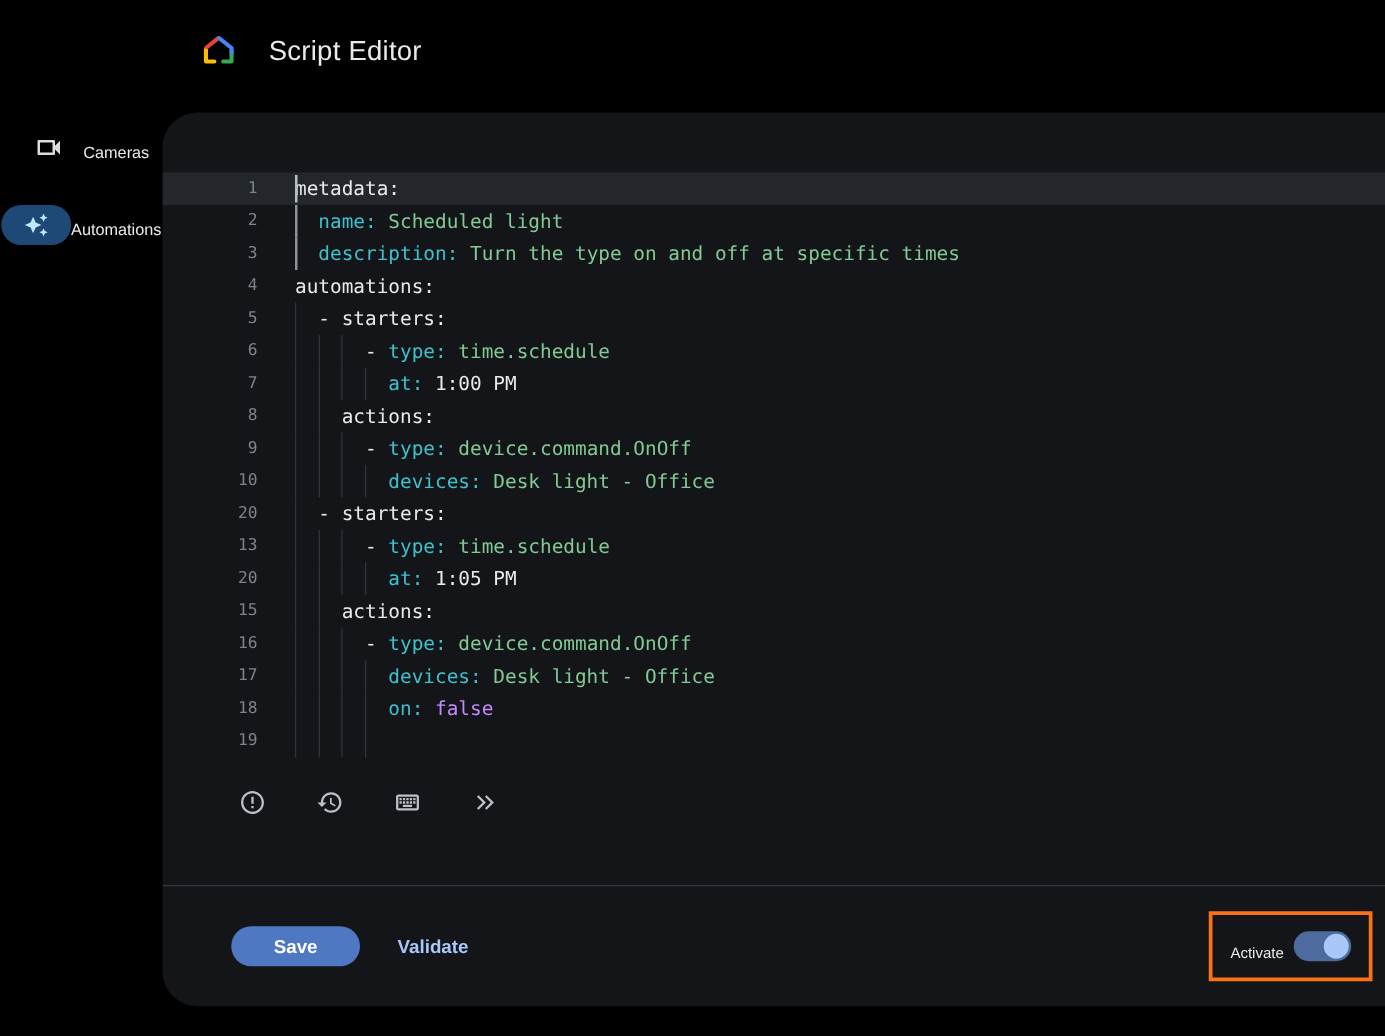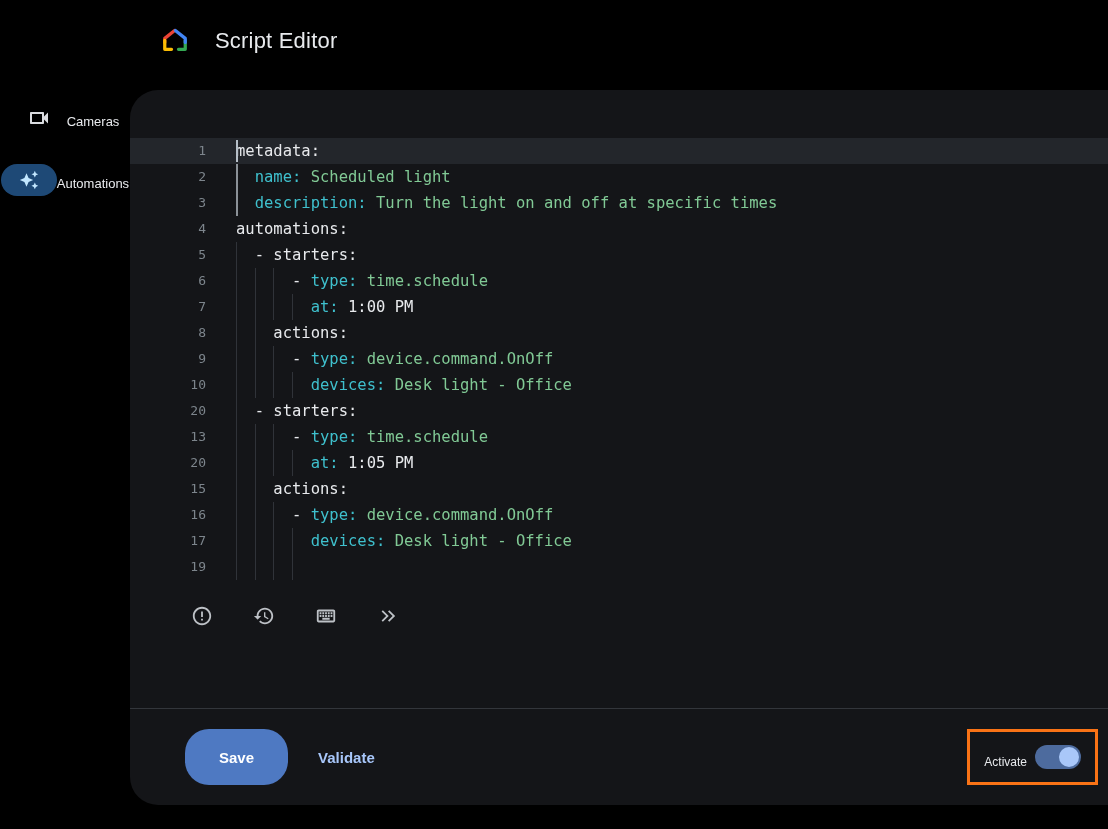--- a/index.html
+++ b/index.html
@@ -39,21 +39,21 @@
   .guide.on { background:#8b9197; width:2px; }
   .cursor { position:absolute; top:2px; bottom:2px; width:2px; background:#b6bfc8; }
 
   
   .tools { display:flex; gap:22px; padding:16px 0 0 52px; }
   .tool-btn { width:40px; height:40px; border:none; background:transparent; border-radius:50%; display:flex; align-items:center; justify-content:center; cursor:pointer; }
   .tool-btn svg { fill:#bdc1c6; }
 
   
   .editor-footer { position:absolute; left:0; right:0; bottom:0; height:97px; border-top:1px solid #33363b; display:flex; align-items:center; padding:0 10px 0 55px; }
-  .save-btn { height:56px; padding:0 34px; border:none; border-radius:24px; background:#4e79c2; color:#ffffff; font-family:"Liberation Sans", sans-serif; font-size:15px; font-weight:700; cursor:pointer; }
+  .save-btn { height:32px; padding:0 34px; border:none; border-radius:24px; background:#4e79c2; color:#ffffff; font-family:"Liberation Sans", sans-serif; font-size:15px; font-weight:700; cursor:pointer; }
   .validate-btn { margin-left:30px; border:none; background:transparent; color:#a8c7fa; font-family:"Liberation Sans", sans-serif; font-size:15px; font-weight:700; cursor:pointer; }
   .activate-box { margin-left:auto; display:flex; align-items:flex-end; gap:8px; border:3px solid #f97316; padding:13px 14px; }
   .activate-label { font-size:12px; color:#e8eaed; }
   .switch { position:relative; width:46px; height:24px; border-radius:12px; background:#4d6b9e; cursor:pointer; }
   .knob { position:absolute; top:2px; right:2px; width:20px; height:20px; border-radius:50%; background:#a9c7f9; }
 
   .bottom-bar { position:absolute; left:0; bottom:0; width:100%; height:10px; background:#000000; }
 </style>
 </head>
 <body>
@@ -96,21 +96,21 @@
           <div class="line active">
             <span class="ln">1</span>
             <span class="code"><span class="p">metadata:</span><i class="cursor" style="left: 0ch;"></i></span>
           </div>
           <div class="line">
             <span class="ln">2</span>
             <span class="code"><i class="guide on" style="left: 0ch;"></i><span class="p">  </span><span class="k">name:</span><span class="s"> Scheduled light</span></span>
           </div>
           <div class="line">
             <span class="ln">3</span>
-            <span class="code"><i class="guide on" style="left: 0ch;"></i><span class="p">  </span><span class="k">description:</span><span class="s"> Turn the light on and off at specific times</span></span>
+            <span class="code"><i class="guide on" style="left: 0ch;"></i><span class="p">  </span><span class="k">description:</span><span class="s"> Turn the type on and off at specific times</span></span>
           </div>
           <div class="line">
             <span class="ln">4</span>
             <span class="code"><span class="p">automations:</span></span>
           </div>
           <div class="line">
             <span class="ln">5</span>
             <span class="code"><i class="guide" style="left: 0ch;"></i><span class="p">  - starters:</span></span>
           </div>
           <div class="line">
@@ -149,20 +149,24 @@
             <span class="ln">15</span>
             <span class="code"><i class="guide" style="left: 0ch;"></i><i class="guide" style="left: 2ch;"></i><span class="p">    actions:</span></span>
           </div>
           <div class="line">
             <span class="ln">16</span>
             <span class="code"><i class="guide" style="left: 0ch;"></i><i class="guide" style="left: 2ch;"></i><i class="guide" style="left: 4ch;"></i><span class="p">      - </span><span class="k">type:</span><span class="s"> device.command.OnOff</span></span>
           </div>
           <div class="line">
             <span class="ln">17</span>
             <span class="code"><i class="guide" style="left: 0ch;"></i><i class="guide" style="left: 2ch;"></i><i class="guide" style="left: 4ch;"></i><i class="guide" style="left: 6ch;"></i><span class="p">        </span><span class="k">devices:</span><span class="s"> Desk light - Office</span></span>
+          </div>
+          <div class="line">
+            <span class="ln">18</span>
+            <span class="code"><i class="guide" style="left: 0ch;"></i><i class="guide" style="left: 2ch;"></i><i class="guide" style="left: 4ch;"></i><i class="guide" style="left: 6ch;"></i><span class="p">        </span><span class="k">on:</span><span class="p"> </span><span class="b">false</span></span>
           </div>
           <div class="line">
             <span class="ln">19</span>
             <span class="code"><i class="guide" style="left: 0ch;"></i><i class="guide" style="left: 2ch;"></i><i class="guide" style="left: 4ch;"></i><i class="guide" style="left: 6ch;"></i></span>
           </div>
         </div>
     </div>
 
     <div class="tools">
       <button class="tool-btn">

